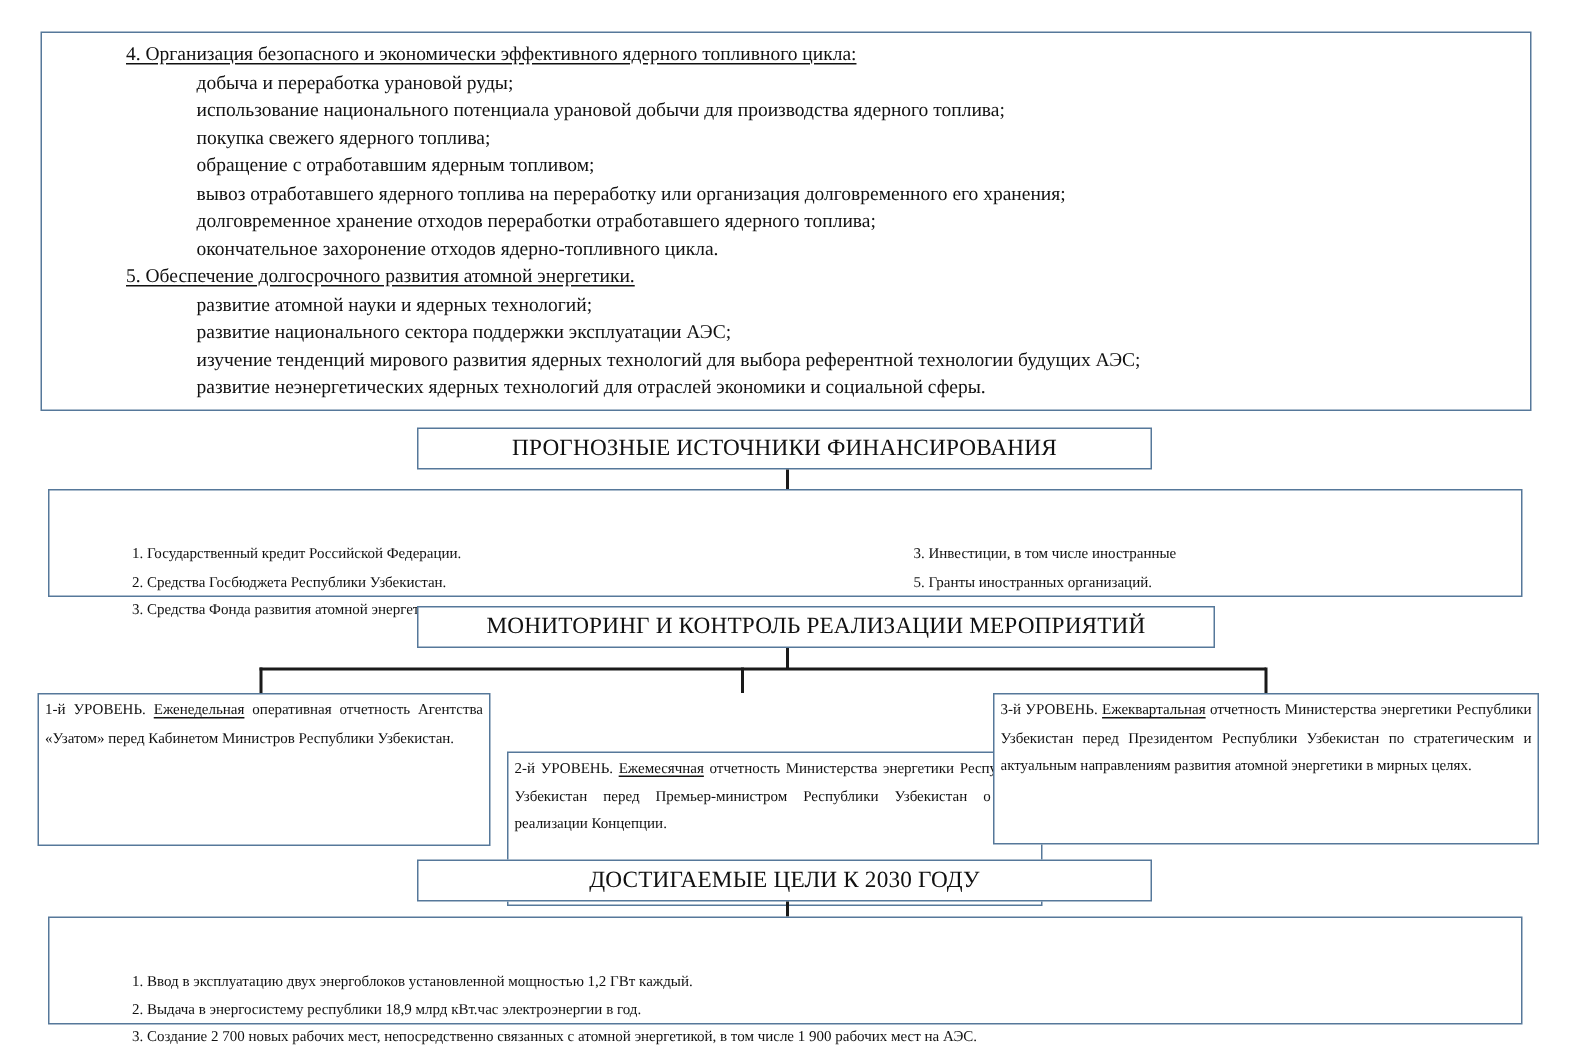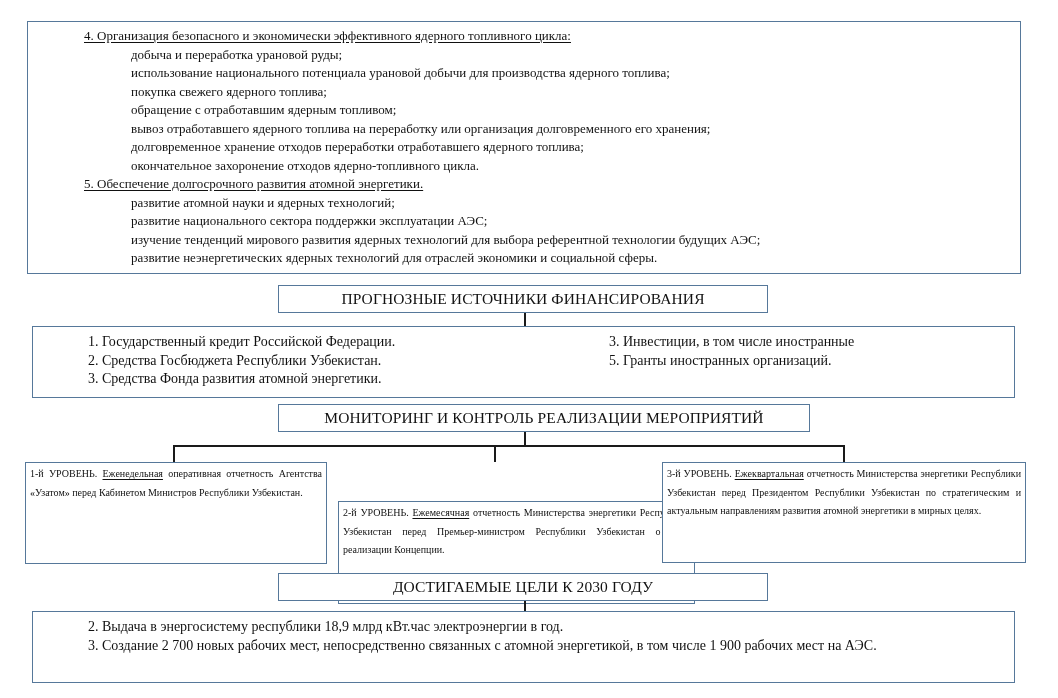--- a/index.html
+++ b/index.html
@@ -46,22 +46,23 @@
       right: 4px;
       top: 2px;
       text-align: justify;
       text-align-last: left;
       line-height: 18.6px;
       font-size: 10px;
     }
     .fin-col {
       position: absolute;
       line-height: 18.6px;
-      font-size: 14px;
+      font-size: 10px;
       white-space: nowrap;
+      margin-top: 28px;
     }
     .fin-col div { height: 18.6px; }
   </style>
 </head>
 <body>
 
 <div class="box" style="left:27px; top:21px; width:994px; height:253px;">
 </div>
 <div>
   <div class="txt-line u" style="left:84px; top:27px;">4. Организация безопасного и экономически эффективного ядерного топливного цикла:</div>
@@ -122,15 +123,16 @@
   </div>
 </div>
 
 <div class="box title-box" style="left:278px; top:573px; width:490px; height:28px;">
   <span>ДОСТИГАЕМЫЕ ЦЕЛИ К 2030 ГОДУ</span>
 </div>
 <div class="line" style="left:524px; top:601px; width:1.5px; height:11px;"></div>
 <div class="box" style="left:32px; top:611px; width:983px; height:72px;">
 </div>
 <div class="fin-col" style="left:88px; top:618px;">
+  <div>1. Ввод в эксплуатацию двух энергоблоков установленной мощностью 1,2 ГВт каждый.</div>
   <div>2. Выдача в энергосистему республики 18,9 млрд кВт.час электроэнергии в год.</div>
   <div>3. Создание 2 700 новых рабочих мест, непосредственно связанных с атомной энергетикой, в том числе 1 900 рабочих мест на АЭС.</div>
 </div>
 
 </body></html>

